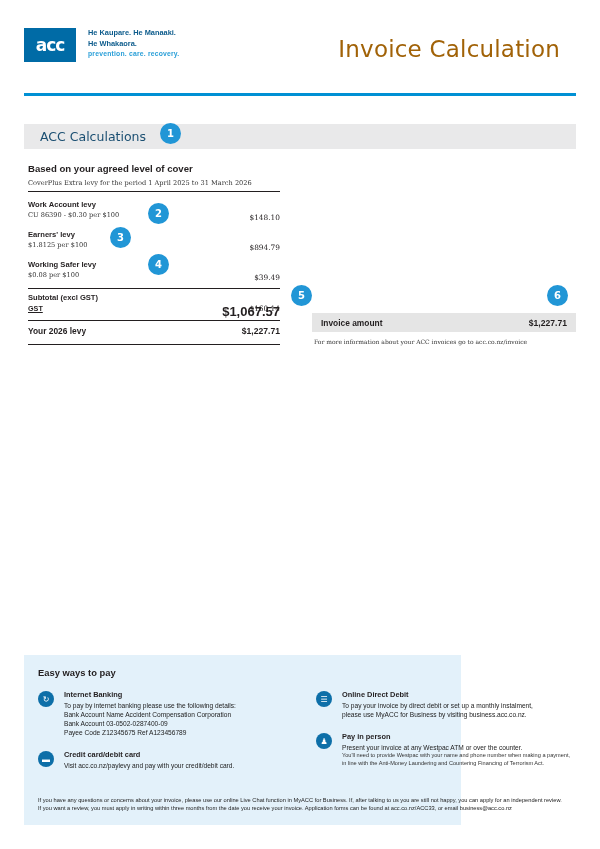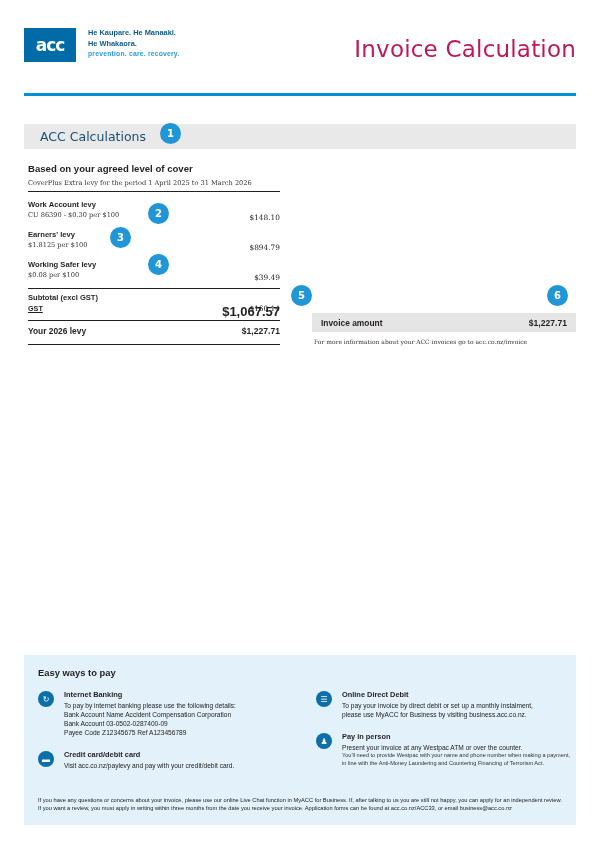--- a/index.html
+++ b/index.html
@@ -59,24 +59,24 @@
     font-weight: bold;
     color: #0d5c8c;
   }
   .tagline div.sub {
     color: #2a9fd8;
     font-size: 6.8px;
     letter-spacing: .2px;
   }
   .doc-title {
     position: absolute;
-    right: 24px;
+    right: 40px;
     top: 36px;
     font-size: 23px;
-    color: #be185d;
+    color: #a16207;
     font-weight: normal;
     font-family: "DejaVu Sans", sans-serif;
     letter-spacing: .2px;
   }
   .header-rule {
     position: absolute;
     left: 24px;
     top: 93px;
     width: 552px;
     height: 2.5px;
@@ -248,21 +248,21 @@
     align-items: center;
     justify-content: center;
     font-family: "DejaVu Sans", sans-serif;
   }
 
   
   .pay-panel {
     position: absolute;
     left: 24px;
     top: 655px;
-    width: 552px;
+    width: 437px;
     height: 170px;
     background: #e3f1fa;
   }
   .pay-title {
     position: absolute;
     left: 14px;
     top: 12px;
     font-size: 9.4px;
     font-weight: bold;
   }

